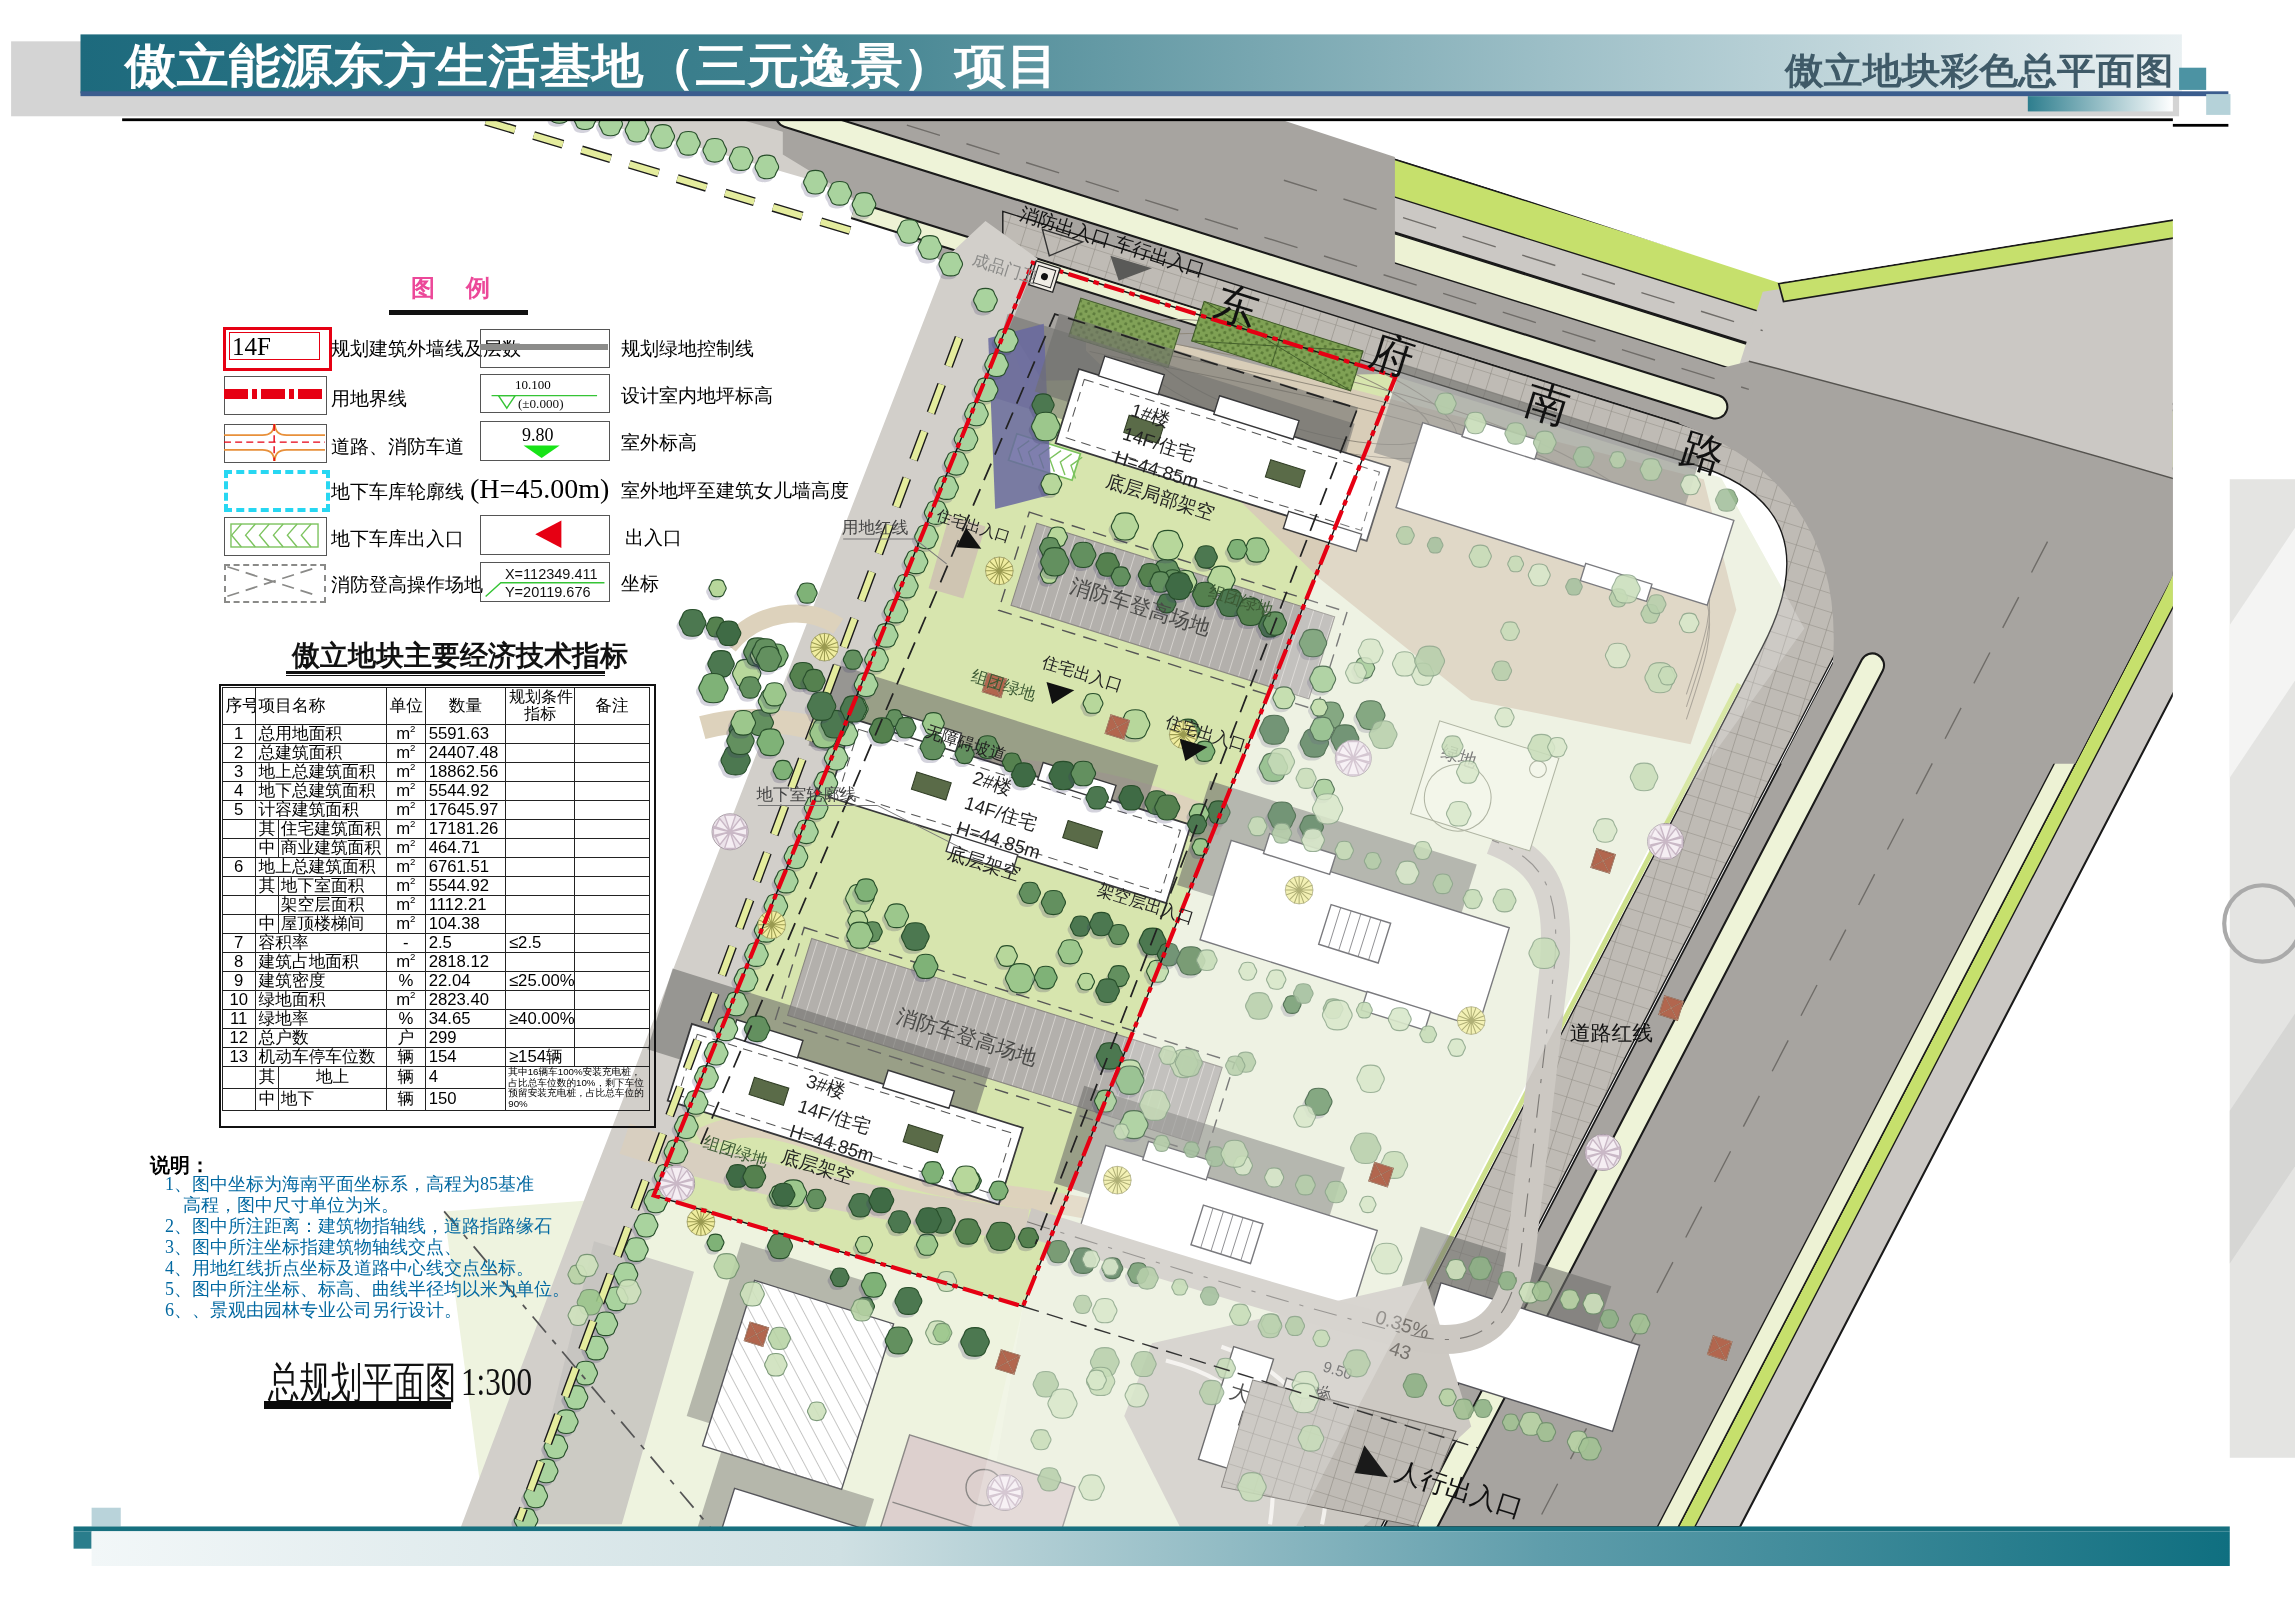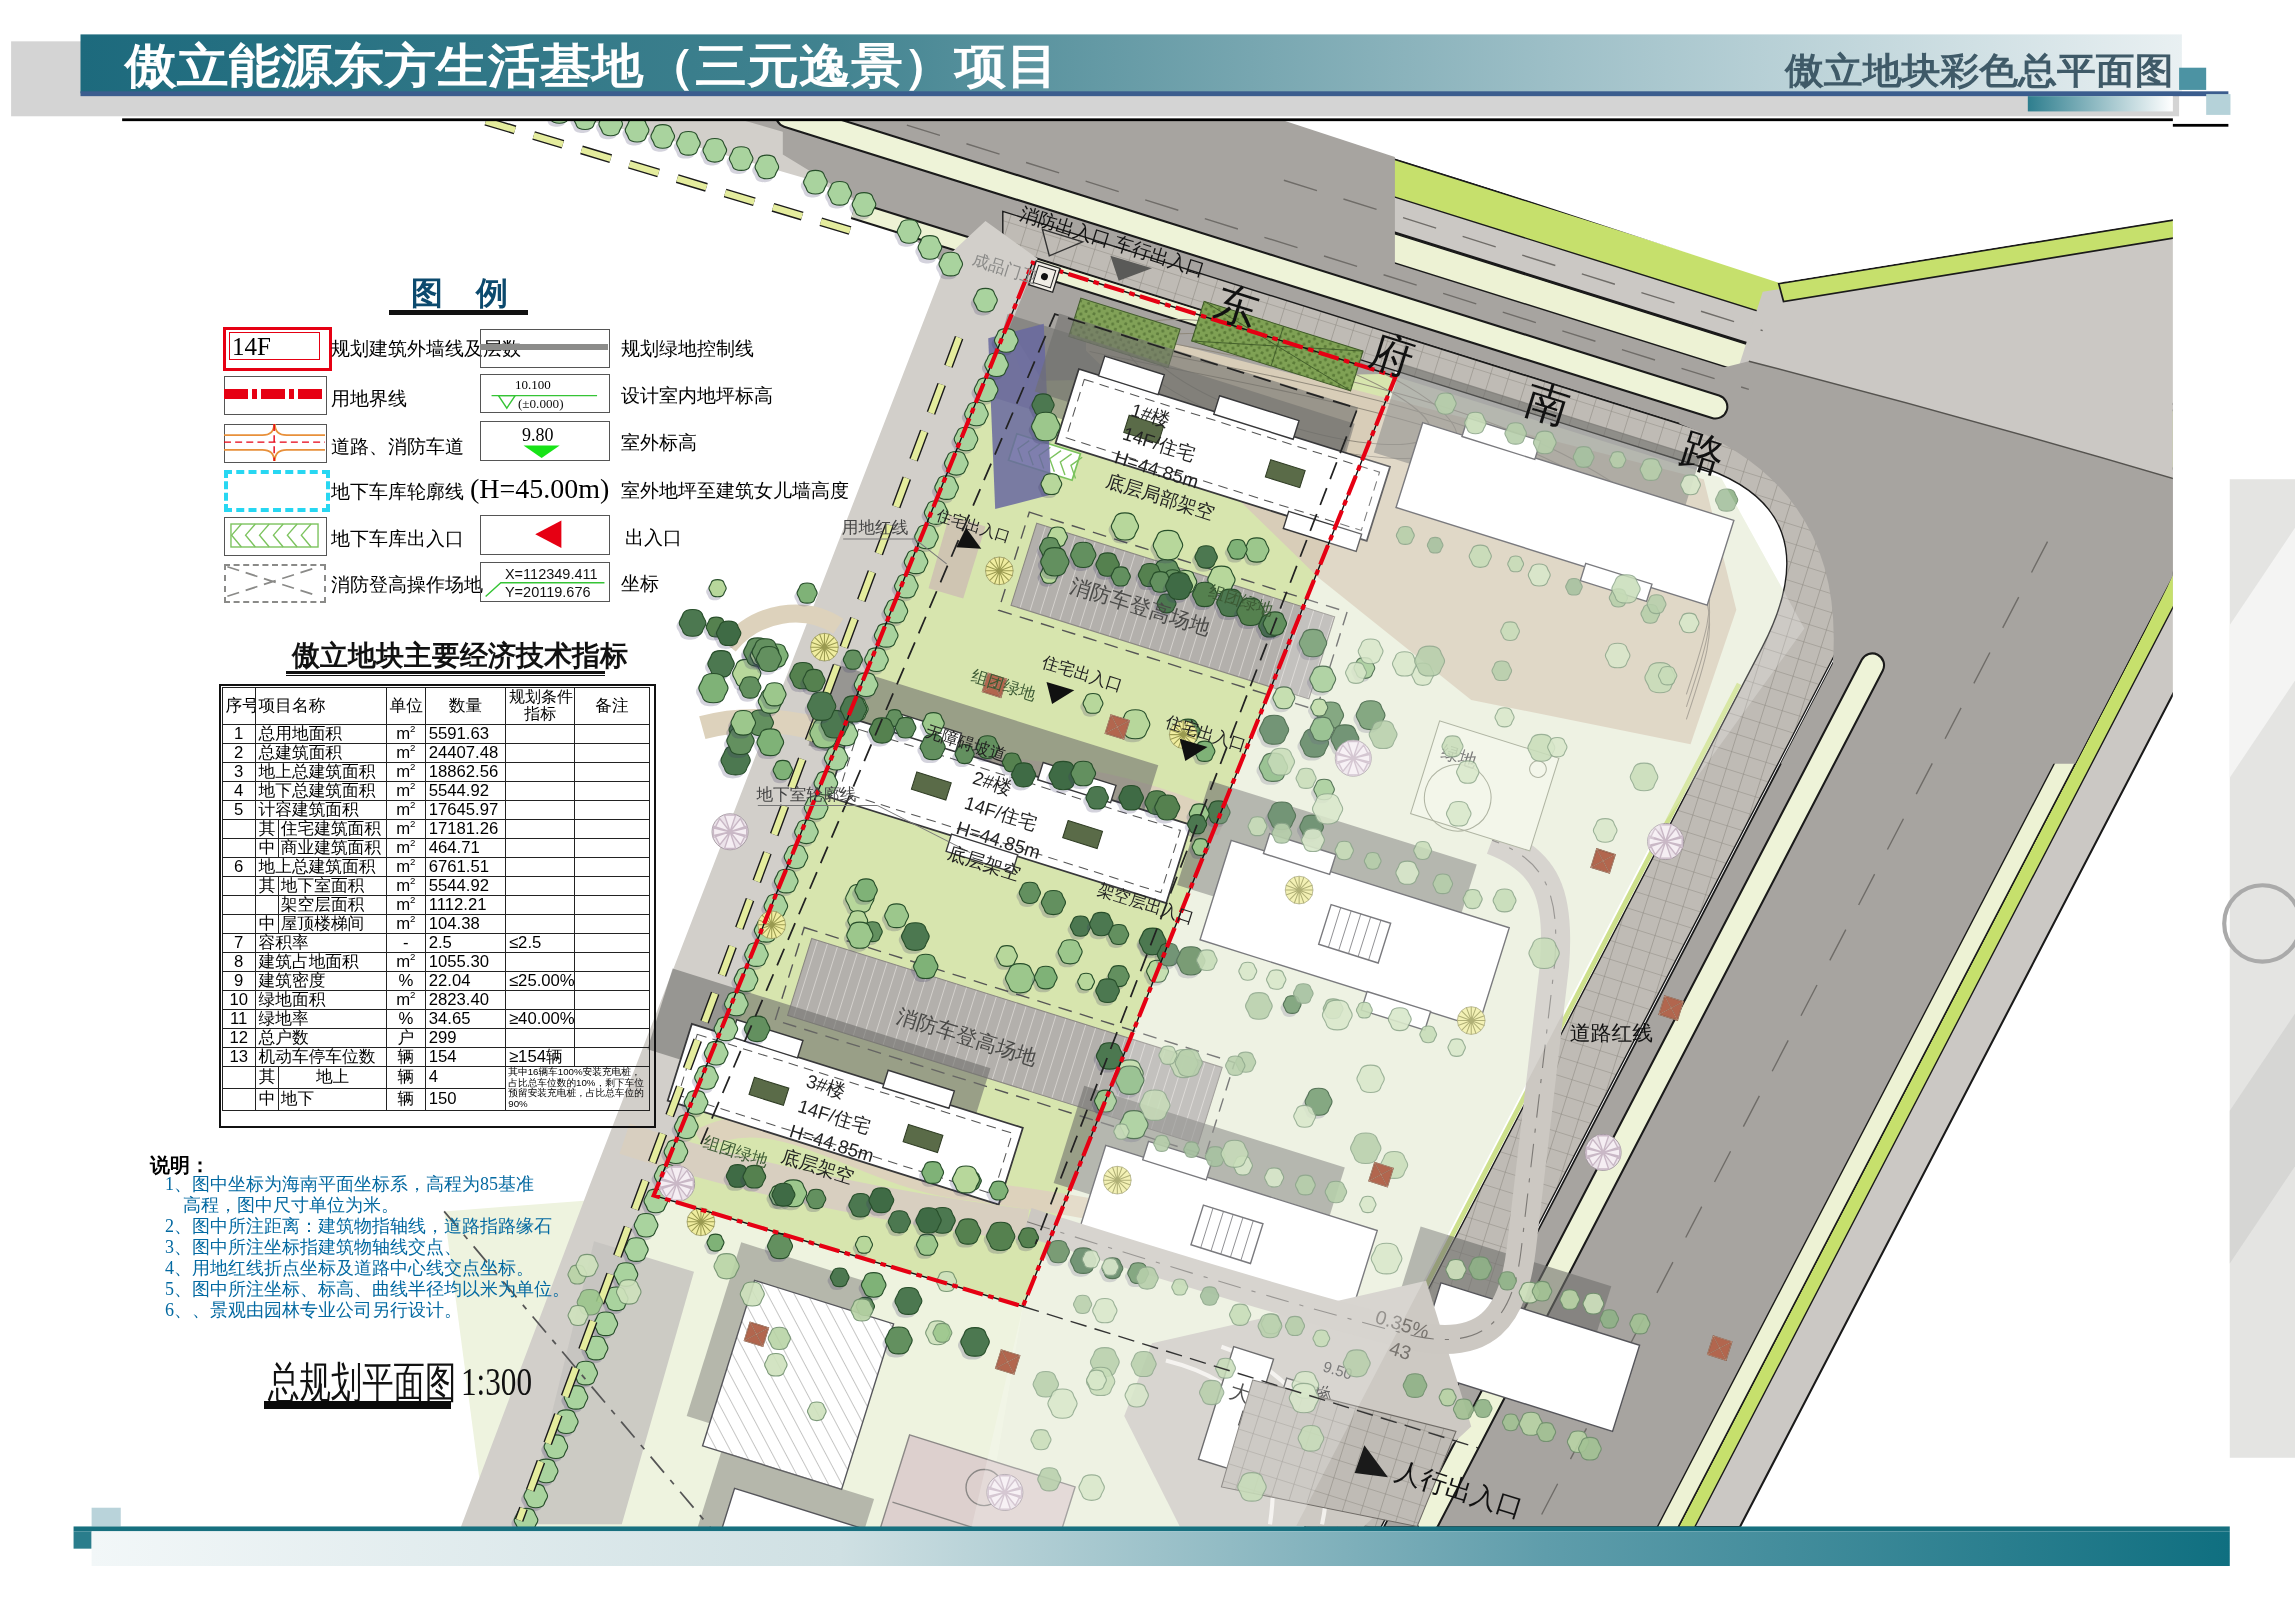--- a/index.html
+++ b/index.html
@@ -1014,21 +1014,21 @@
 
 <rect x="132" y="2172" width="42" height="27" fill="#b9d3da"></rect>
 
 <rect x="106" y="2199" width="3107" height="7" fill="#17707f"></rect>
 
 <rect x="106" y="2206" width="26" height="25" fill="#2a7d8c"></rect>
 
 <rect x="132" y="2206" width="3081" height="50" fill="url(#ftr)"></rect>
 </svg></div>
 
-<div class="abs" style="left:411px;top:272px;font-size:32px;font-weight:bold;letter-spacing:12.5px;color:#0c4a6e;font-family:'Liberation Serif',serif;">图 例</div>
+<div class="abs" style="left:411px;top:272px;font-size:24px;font-weight:bold;letter-spacing:12.5px;color:#ec4899;font-family:'Liberation Serif',serif;">图 例</div>
 <div class="abs" style="left:389px;top:310px;width:139px;height:3.5px;background:#111;"></div>
 <div class="abs" style="left:389px;top:314px;width:139px;height:1.4px;background:#111;"></div>
 
 <div class="abs" style="left:223px;top:327px;width:103px;height:38px;border:3.5px solid #e60013;"></div>
 <div class="abs" style="left:229px;top:332px;width:89px;height:26px;border:1.4px solid #e60013;"></div>
 <div class="abs" style="left:232px;top:333px;font-size:25px;font-family:'Liberation Serif',serif;">14F</div>
 <div class="abs" style="left:331px;top:336px;font-size:19px;">规划建筑外墙线及层数</div>
 
 <div class="abs" style="left:224px;top:376px;width:101px;height:37px;border:1.4px solid #555;"></div>
 <div class="abs" style="left:224px;top:389px;width:101px;height:9.7px;background:repeating-linear-gradient(90deg,#e60013 0 23.6px,#fff 23.6px 28px,#e60013 28px 33px,#fff 33px 37px);"></div>
@@ -1218,21 +1218,21 @@
           <td colspan="2">容积率</td>
           <td style="text-align:center;">-</td>
           <td>2.5</td>
           <td>≤2.5</td>
           <td></td>
         </tr>
         <tr>
           <td style="text-align:center;">8</td>
           <td colspan="2">建筑占地面积</td>
           <td style="text-align:center;">m<sup style="font-size:9.7px;line-height:0;">2</sup></td>
-          <td>1055.30</td>
+          <td>2818.12</td>
           <td></td>
           <td></td>
         </tr>
         <tr>
           <td style="text-align:center;">9</td>
           <td colspan="2">建筑密度</td>
           <td style="text-align:center;">%</td>
           <td>22.04</td>
           <td>≤25.00%</td>
           <td></td>

